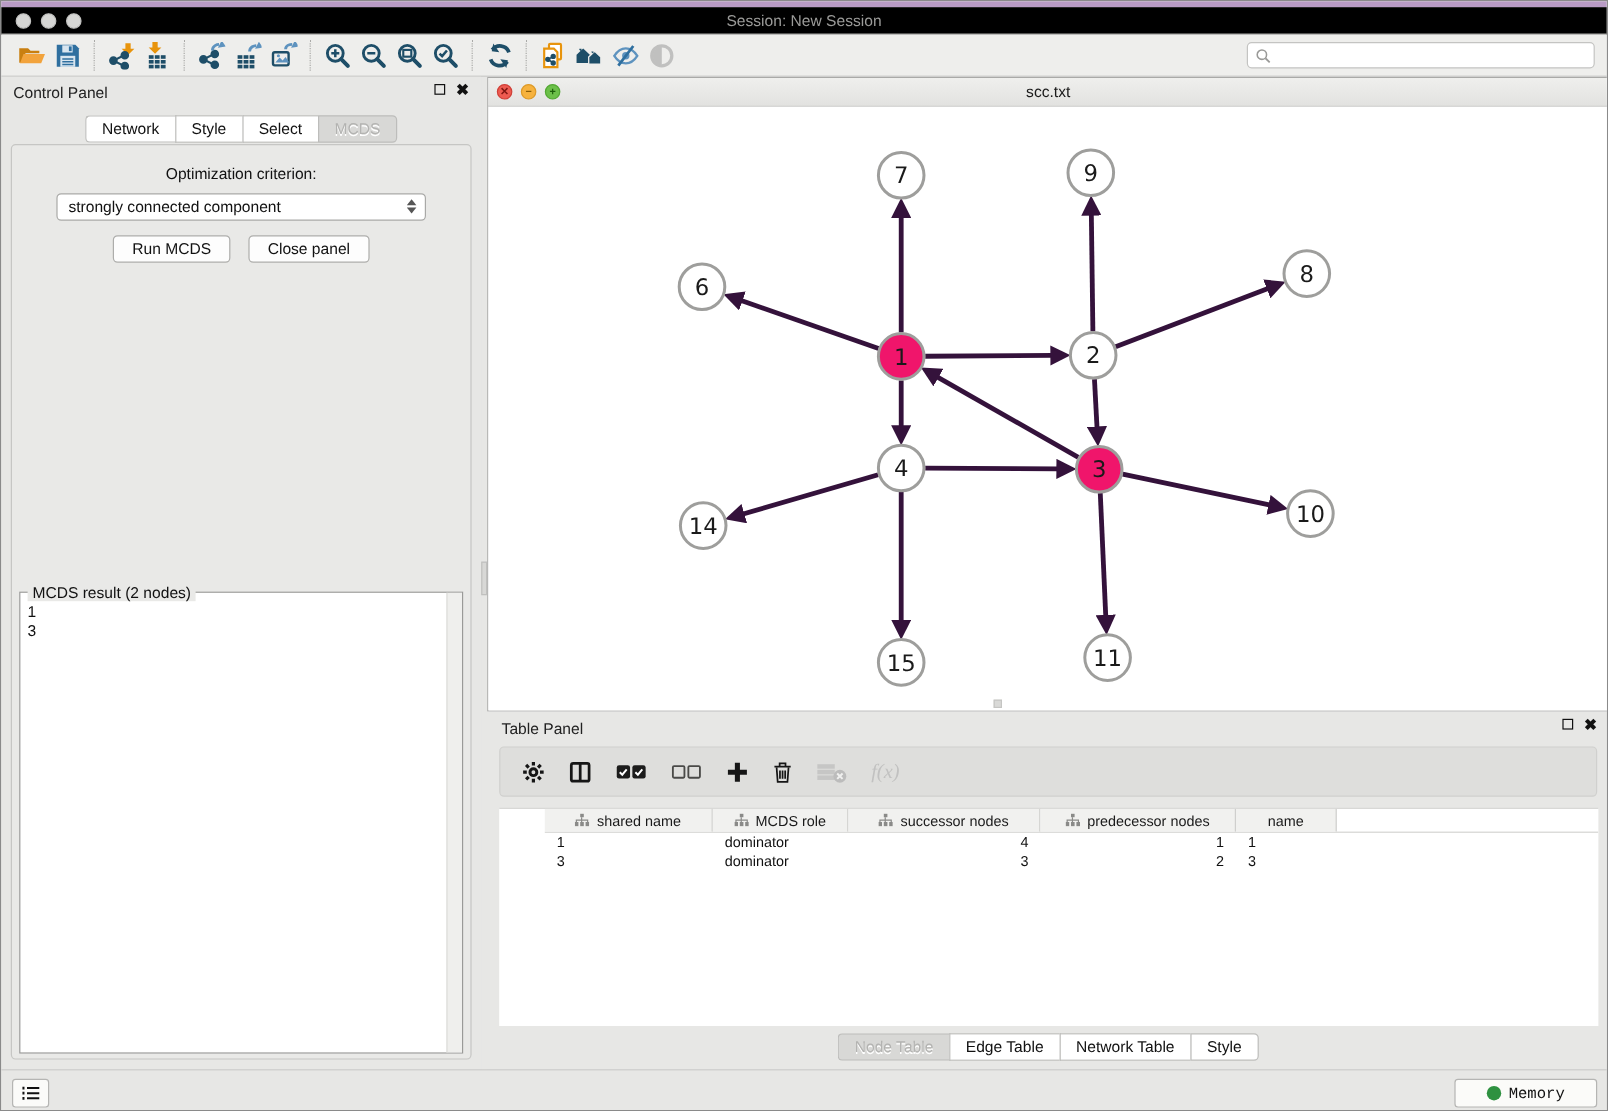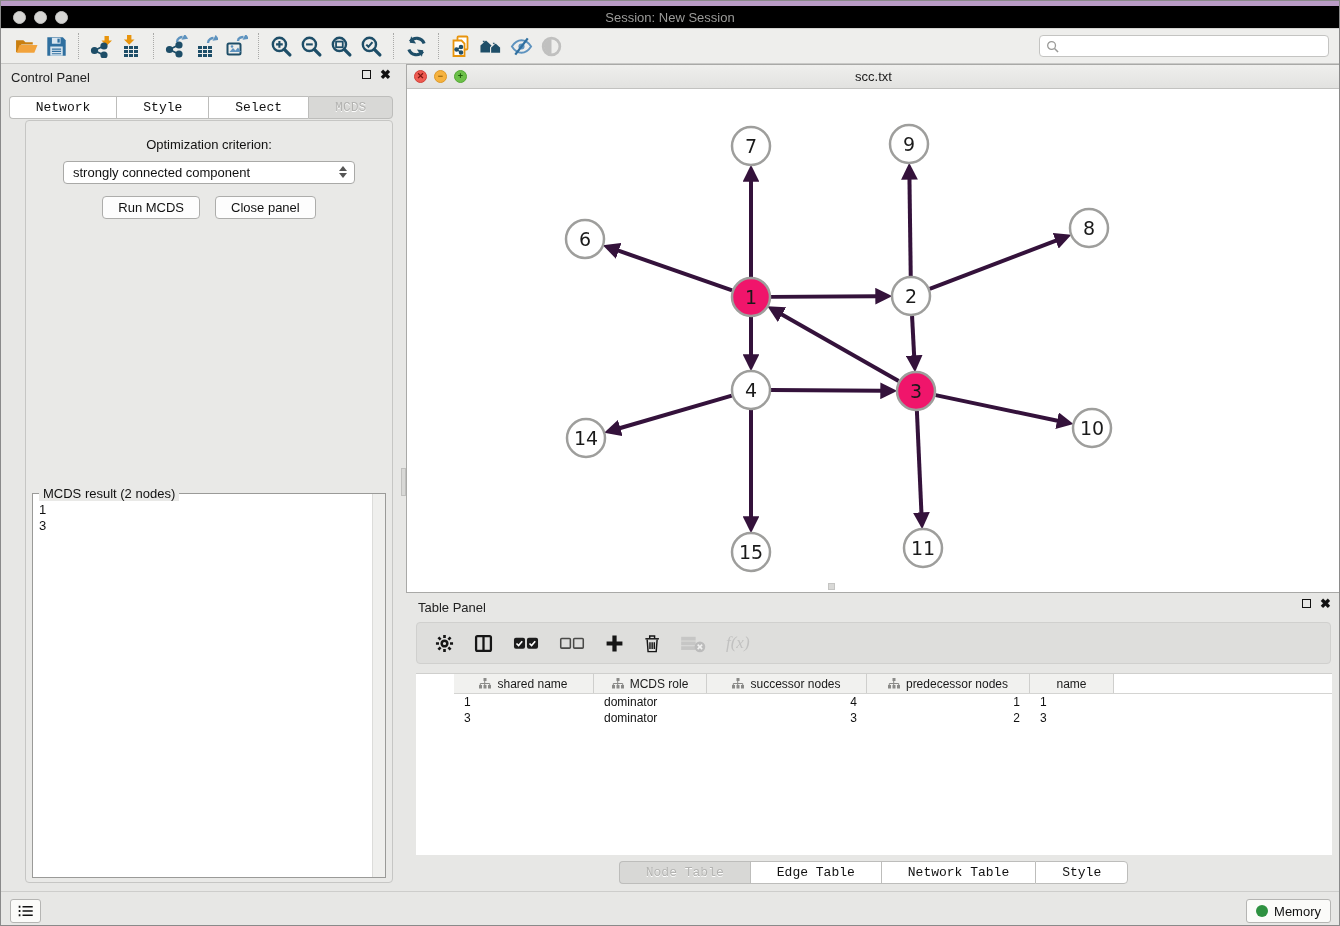--- a/index.html
+++ b/index.html
@@ -23,25 +23,25 @@
   .disabled-icon { opacity:.55; filter:grayscale(1); }
 
   
   .control-panel { position:absolute; left:0; top:63px; width:400px; height:827px; background:#E7E7E5; }
   .cp-header { position:relative; height:26px; }
   .cp-header .panel-title { position:absolute; left:10px; top:6px; font-size:13px; color:#222; }
   .panel-btns { position:absolute; right:10px; top:6px; display:flex; gap:9px; align-items:center; }
   .float-btn { width:9px; height:9px; border:1.6px solid #111; display:inline-block; background:transparent; }
   .close-btn { font-size:13px; font-weight:bold; color:#111; line-height:9px; }
   .tab-row { display:flex; justify-content:center; margin-top:6px; position:relative; z-index:2; }
-  .tab { font-size:13px; padding:3px 26px; background:#fff; border:1px solid #BDBDBB; border-right:none; color:#111; cursor:default;font-family:Liberation Mono, monospace; }
+  .tab { font-size:13px; padding:3px 13px; background:#fff; border:1px solid #BDBDBB; border-right:none; color:#111; cursor:default; }
   .tab:first-child { border-radius:4px 0 0 4px; }
   .tab:last-child { border-radius:0 4px 4px 0; border-right:1px solid #BDBDBB; }
   .tab.active { background:#D8D8D6; color:#B3B3B1; text-shadow:0 1px 0 #fff; }
-  .cp-body { position:absolute; left:8px; right:8px; top:56px; bottom:8px; background:#E9E9E7; border:1px solid #C6C6C4; border-radius:4px;margin-left:16px; }
+  .cp-body { position:absolute; left:8px; right:8px; top:56px; bottom:8px; background:#E9E9E7; border:1px solid #C6C6C4; border-radius:4px; }
   .opt-label { text-align:center; margin-top:16px; font-size:13px; color:#111; }
   .cp-select { position:relative; margin:9px 37px 0 37px; height:23px; background:#fff; border:1px solid #A9A9A7; border-radius:4px; font-size:13px; color:#111; display:flex; align-items:center; padding:0 24px 0 9px; cursor:default; }
   .stepper { position:absolute; right:7px; top:4px; display:flex; flex-direction:column; gap:2px; }
   .stepper i { display:block; width:0; height:0; border-left:4px solid transparent; border-right:4px solid transparent; }
   .stepper .up { border-bottom:5px solid #555; }
   .stepper .dn { border-top:5px solid #555; }
   .cp-buttons { display:flex; justify-content:center; gap:15px; margin-top:12px; }
   .push-btn { font-size:13px; font-family:"Liberation Sans",sans-serif; padding:3px 15px; background:#FDFDFD; border:1px solid #ADADAB; border-radius:4px; color:#111; cursor:default; }
   .mcds-fieldset { position:absolute; left:6px; right:6px; top:372px; bottom:4px; border:1px solid #9A9A98; background:#fff; }
   .mcds-legend { position:absolute; top:-8px; left:6px; background:#E9E9E7; padding:0 4px; font-size:13px; color:#111; }
@@ -77,21 +77,21 @@
   .thead-row { display:flex; height:20px; border-bottom:1px solid #D4D4D2; }
   .th-cell { background:#F1F1EF; border-right:1px solid #CFCFCD; display:flex; align-items:center; justify-content:center; gap:6px; font-size:12px; color:#1a1a1a; }
   .th-cell svg { width:12px; height:11px; flex:none; }
   .trow { display:flex; height:16px; font-size:12px; color:#111; }
   .td-cell { padding:1px 10px 0 10px; overflow:hidden; white-space:nowrap; }
   .tp-tabs { position:absolute; left:0; right:0; bottom:7px; display:flex; justify-content:center; }
 
   
   .statusbar { position:absolute; left:0; top:890px; width:100%; height:36px; background:#E7E7E5; border-top:1px solid #CDCDCB; }
   .sb-left-btn { position:absolute; left:9px; top:7px; width:31px; height:24px; background:#FBFBF9; border:1px solid #B5B5B3; border-radius:3px; display:flex; align-items:center; justify-content:center; }
-  .sb-memory { position:absolute; right:8px; top:7px; height:24px; background:#FBFBF9; border:1px solid #B5B5B3; border-radius:3px; display:flex; align-items:center; gap:6px; padding:0 9px; font-size:13px; color:#111; }
+  .sb-memory { position:absolute; right:8px; top:7px; height:24px; background:#FBFBF9; border:1px solid #B5B5B3; border-radius:3px; display:flex; align-items:center; gap:6px; padding:0 26px; font-size:13px; color:#111;font-family:Liberation Mono, monospace; }
   .mem-dot { width:12px; height:12px; border-radius:50%; background:#2E9140; }
 </style>
 </head>
 <body>
 
 <div class="window">
 
   <div class="top-strip"></div>
   <div class="titlebar">
     <div class="lights">

